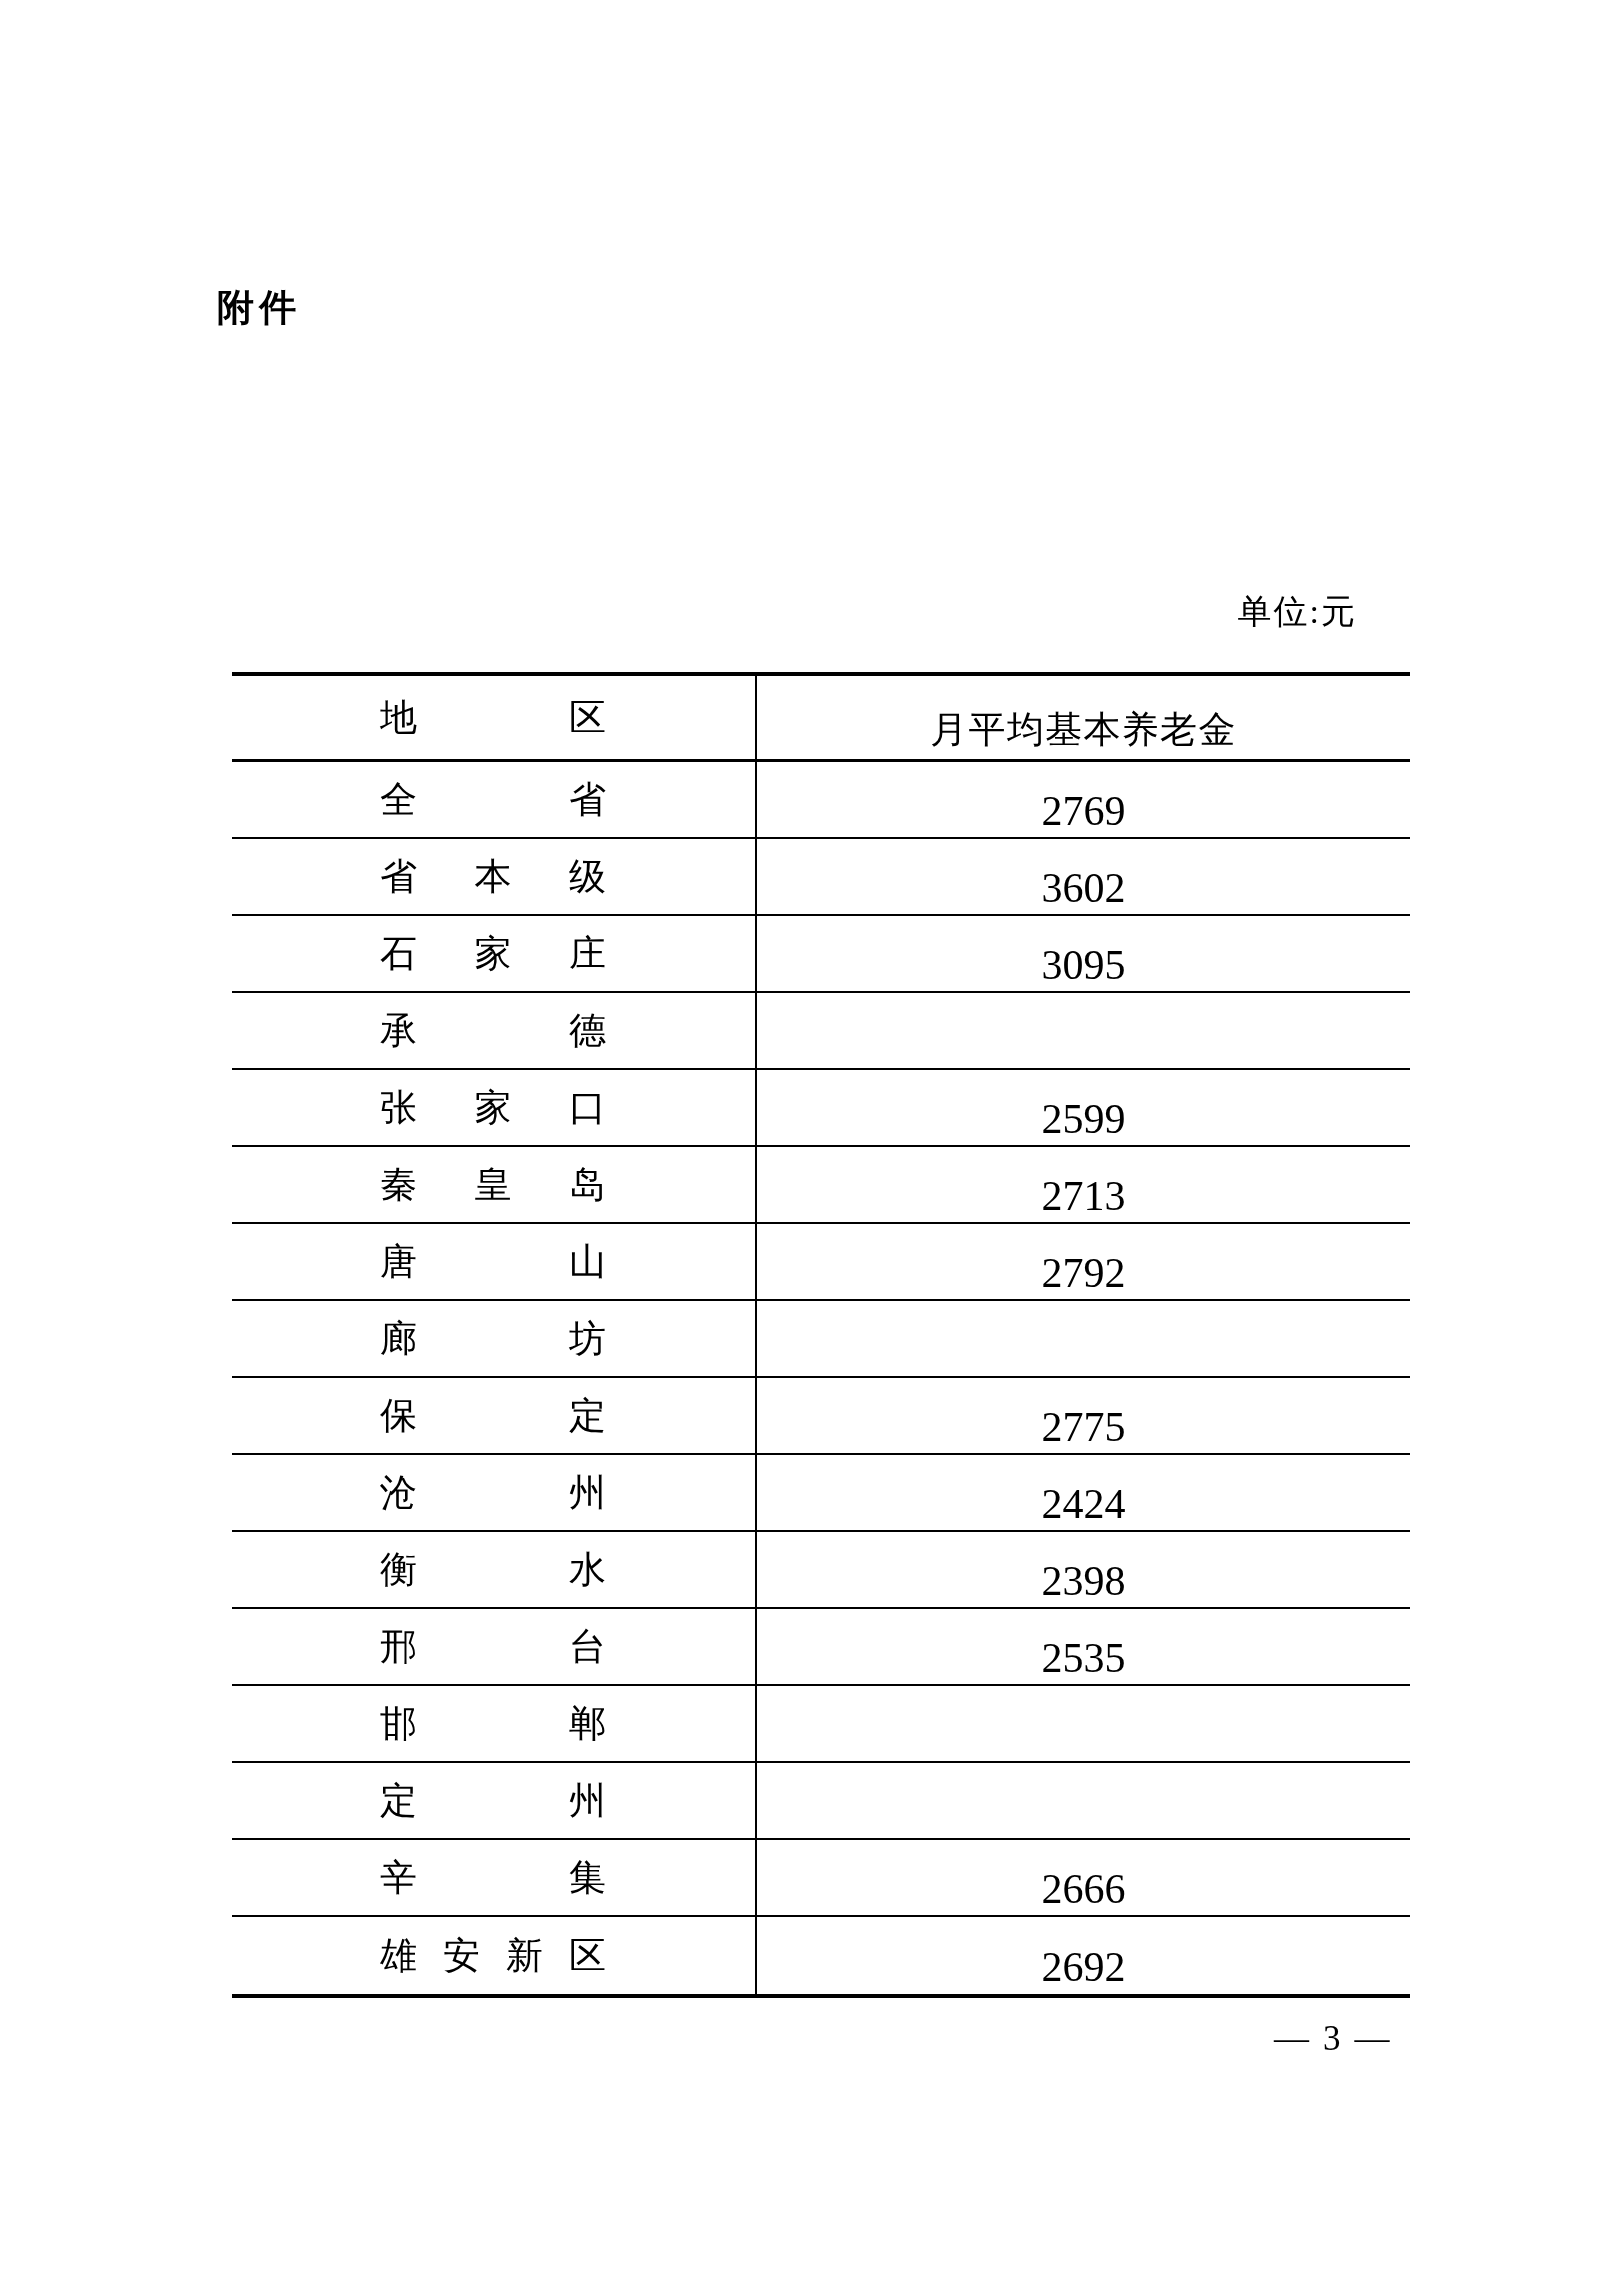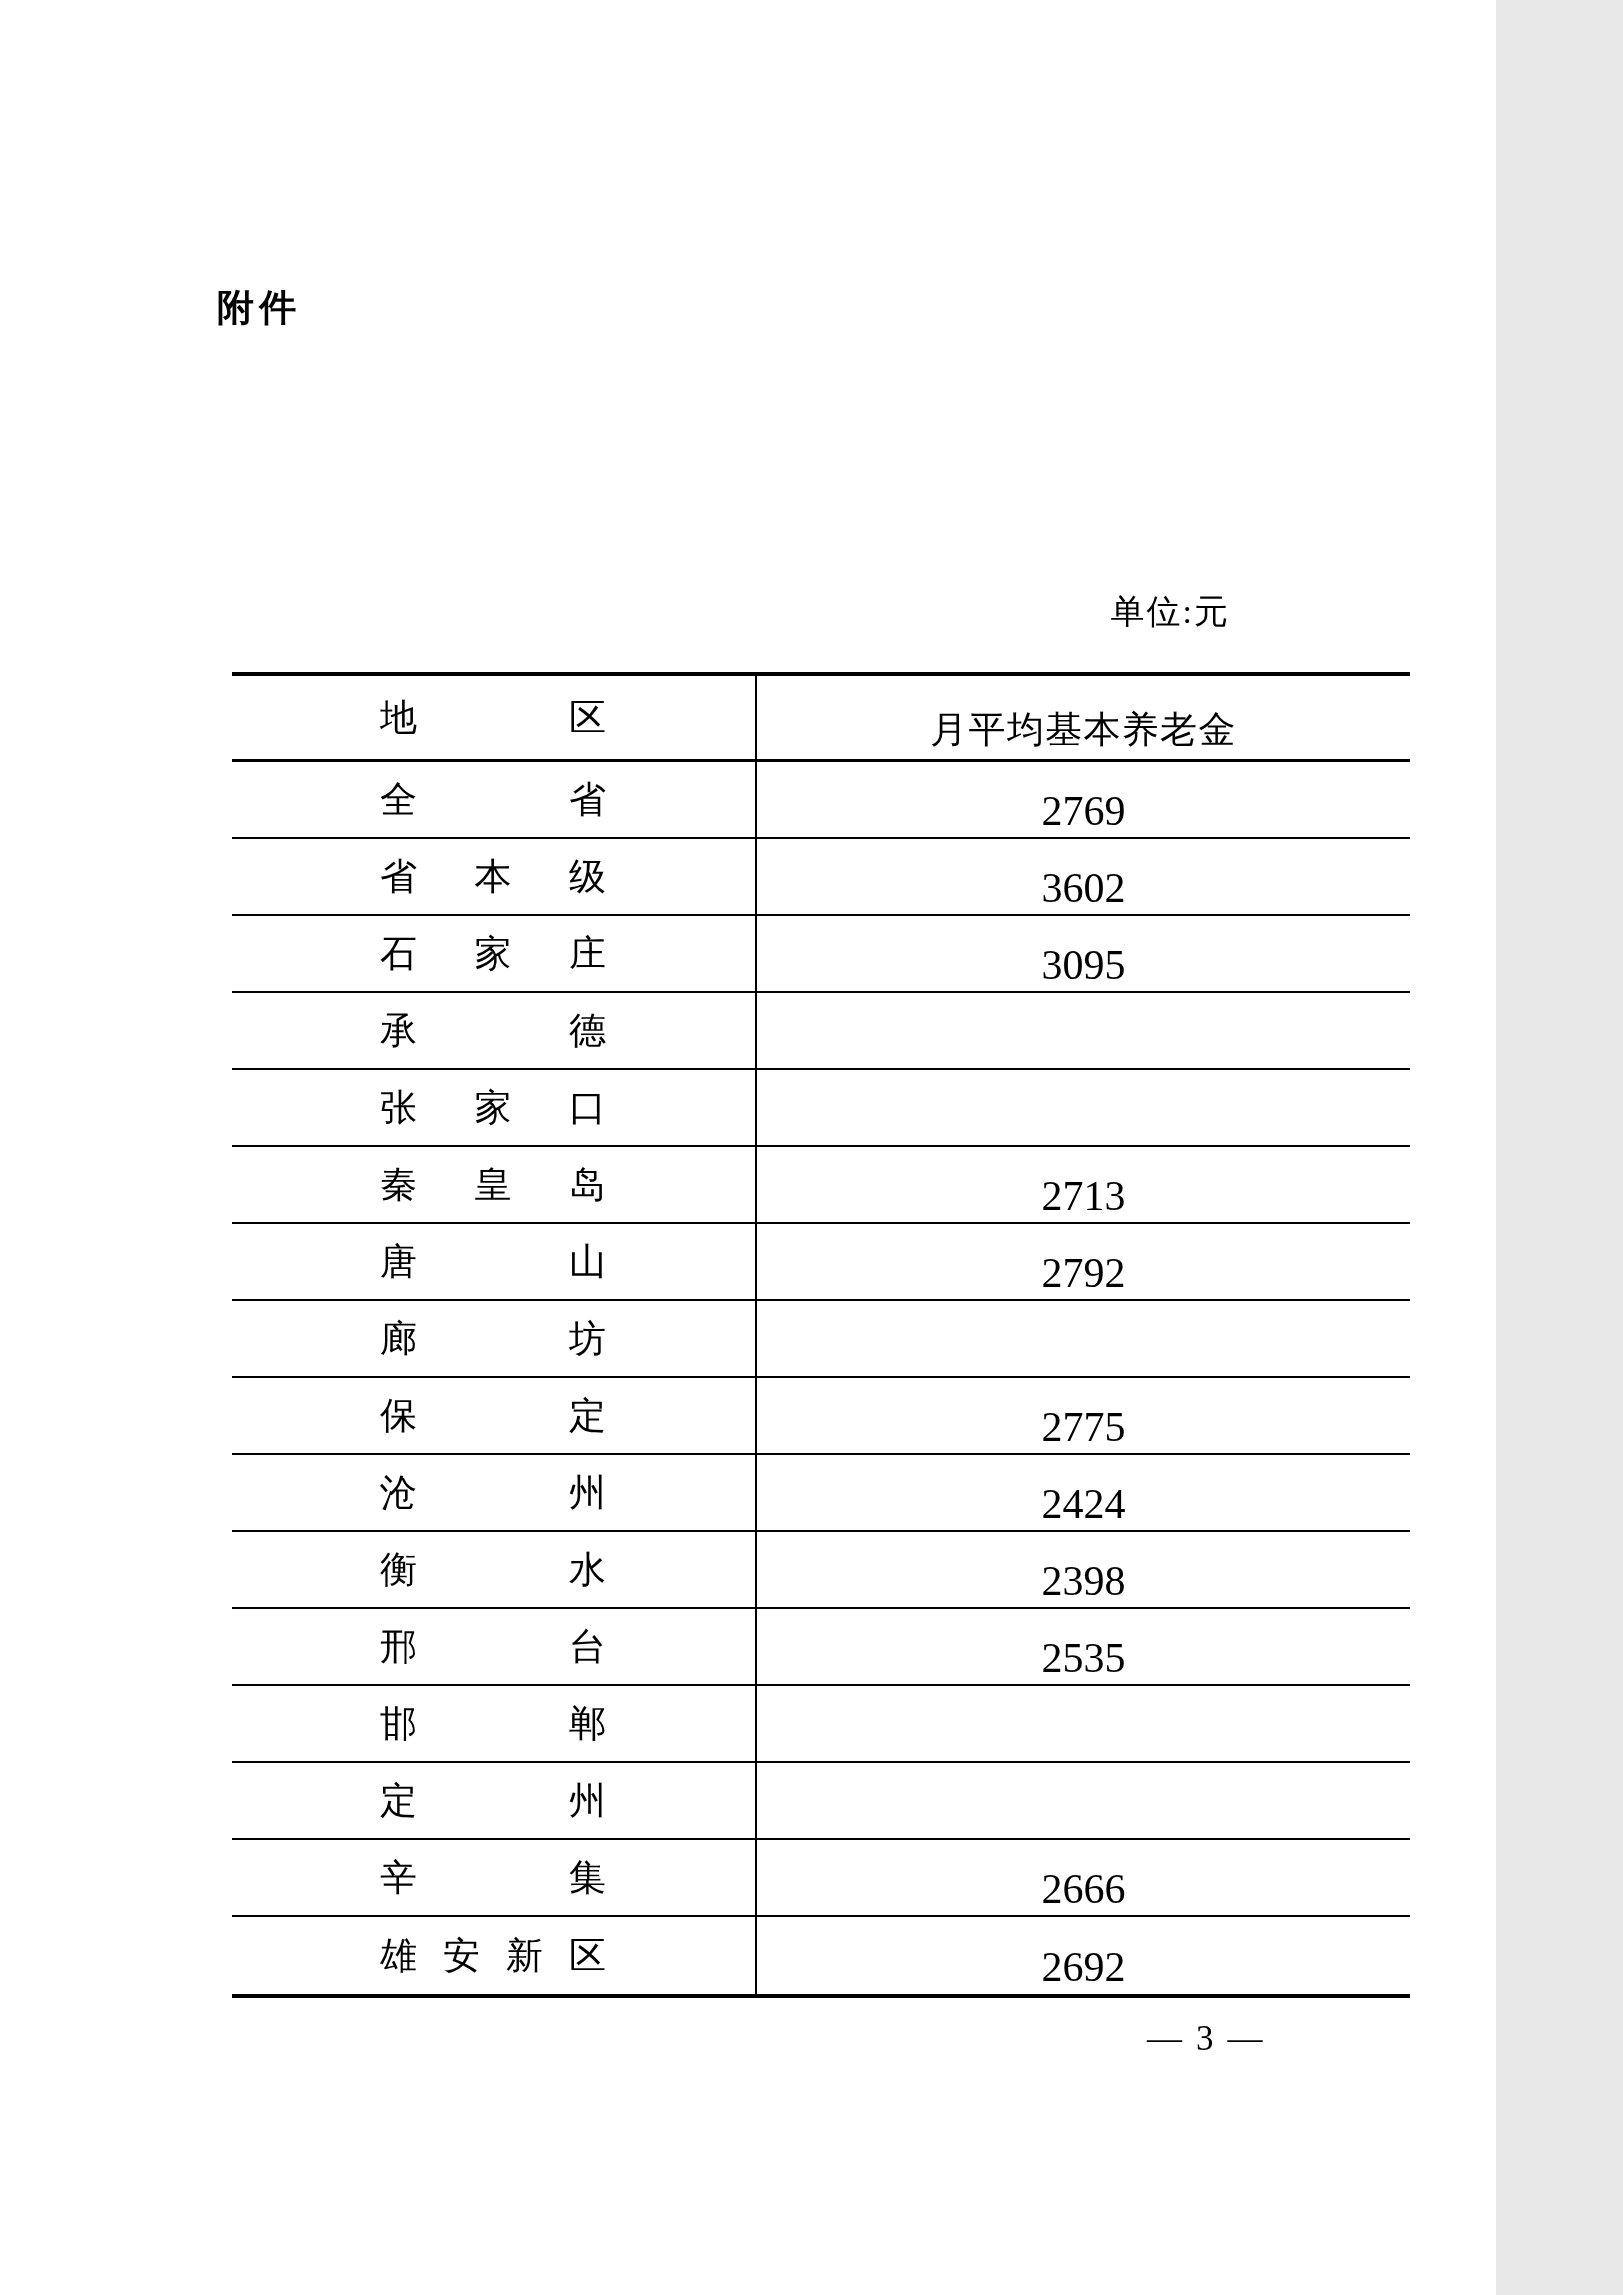--- a/index.html
+++ b/index.html
@@ -1,18 +1,18 @@
 <!DOCTYPE html>
 <html style="font-size:10.5px"><head>
 <meta charset="utf-8">
 <style>
   html,body { margin:0; padding:0; background:#e8e8e8; }
   .page {
     position:relative;
-    width:1496px; height:2295px;
+    width:1623px; height:2295px;
     background:#ffffff;
     color:#000000;
     font-family:"Liberation Serif","DejaVu Serif",serif;
     overflow:hidden;
   }
   .sans { font-family:"Liberation Sans","DejaVu Sans",sans-serif; }
 
   .attachment {
     position:absolute; left:217px; top:288px;
     font-size:37px; font-weight:700; letter-spacing:5.2px;
@@ -128,20 +128,21 @@
     </div>
 
     <div class="tr">
       <div class="td region">
         <span class="dist">
             <span>张</span>
             <span>家</span>
             <span>口</span>
           </span>
       </div>
+      <div class="td value">2599</div>
     </div>
 
     <div class="tr">
       <div class="td region">
         <span class="dist">
             <span>秦</span>
             <span>皇</span>
             <span>岛</span>
           </span>
       </div>

